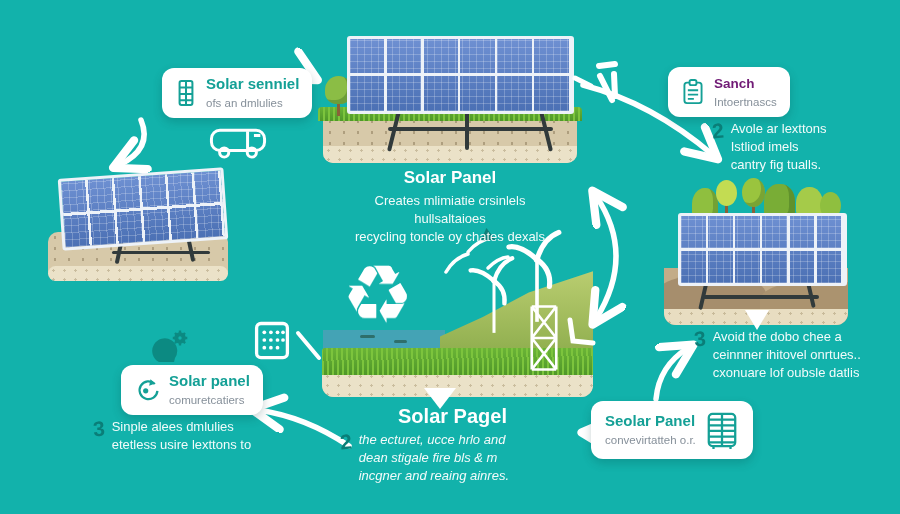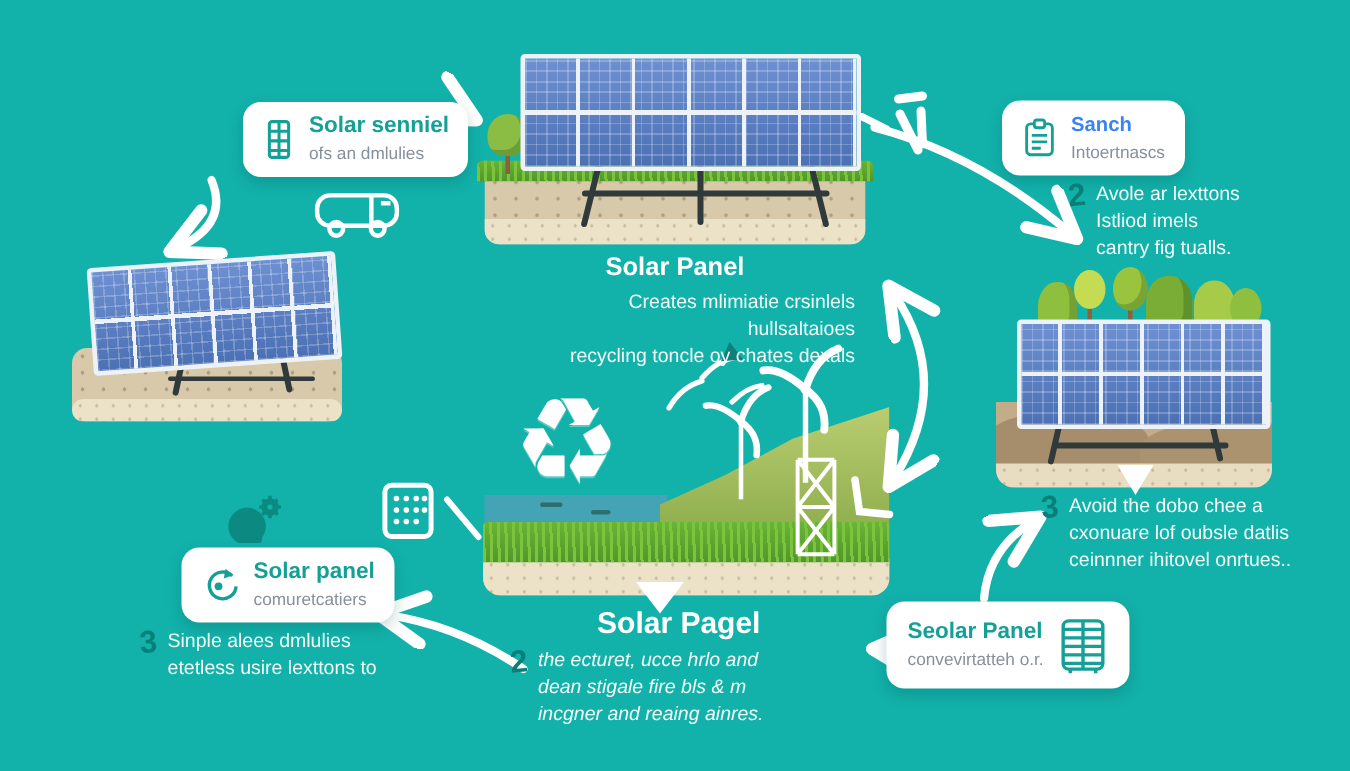--- a/index.html
+++ b/index.html
@@ -5,21 +5,21 @@
   html,body{margin:0;padding:0;background:#0e9d97;}
   .stage{position:relative;width:900px;height:514px;background:#12b2ab;overflow:hidden;
          font-family:"Liberation Sans",sans-serif;}
   .abs{position:absolute;}
 
   
   .card{position:absolute;background:#ffffff;border-radius:12px;z-index:30;
         box-shadow:0 4px 10px rgba(5,60,58,.22);display:flex;align-items:center;gap:9px;padding:7px 13px;}
   .card .ct{color:#14a096;font-weight:bold;font-size:15px;line-height:1.15;white-space:nowrap;}
   .card .cs{color:#86909a;font-size:11.5px;line-height:1.15;white-space:nowrap;}
-  .card.small .ct{font-size:13.5px;color:#3b82f6;}
+  .card.small .ct{font-size:13.5px;color:#701a75;}
   .cicon{flex:0 0 auto;display:flex;align-items:center;justify-content:center;}
 
   
   .note{position:absolute;z-index:30;display:flex;gap:7px;align-items:flex-start;}
   .num{font-weight:bold;color:#0a7e78;font-size:21px;line-height:1;transform:rotate(-5deg);}
   .nlines span{display:block;color:#f2fbfa;font-size:13px;line-height:1.4;}
   .ctitle{color:#ffffff;font-weight:bold;font-size:17px;text-align:center;display:block;}
 
   
   .array{position:absolute;border:3px solid #edf2f8;border-radius:3px;z-index:6;
@@ -249,42 +249,42 @@
     <span class="cicon">
       <svg width="34" height="40" viewBox="0 0 36 42" fill="none" stroke="#14a096" stroke-width="2.4">
         <rect x="4" y="4" width="28" height="34" rx="4"></rect>
           <path d="M18,4 V38 M4,10 h28 M4,16 h28 M4,22 h28 M4,28 h28 M4,34 h28 M9,38 v3 M27,38 v3"></path>
       </svg>
       </span>
   </div>
 
   <div class="abs" style="left:330px;top:168px;width:240px;text-align:center;z-index:30;">
     <span class="ctitle">Solar Panel</span>
-    <span class="nlines" style="display:block;margin-top:4px;font-size:13.5px;text-align:right;">
+    <span class="nlines" style="display:block;margin-top:4px;font-size:13.5px;">
       <span>Creates mlimiatie crsinlels</span>
       <span>hullsaltaioes</span>
       <span>recycling toncle oy chates dexals</span>
     </span>
   </div>
 
   <div class="note" style="left:712px;top:120px;">
     <span class="num">2</span>
     <span class="nlines">
       <span>Avole ar lexttons</span>
       <span>Istliod imels</span>
       <span>cantry fig tualls.</span>
     </span>
   </div>
 
   <div class="note" style="left:694px;top:328px;">
     <span class="num">3</span>
     <span class="nlines">
       <span>Avoid the dobo chee a</span>
+      <span>ceinnner ihitovel onrtues..</span>
       <span>cxonuare lof oubsle datlis</span>
-      <span>ceinnner ihitovel onrtues..</span>
     </span>
   </div>
 
   <div class="note" style="left:93px;top:418px;">
     <span class="num">3</span>
     <span class="nlines">
       <span>Sinple alees dmlulies</span>
       <span>etetless usire lexttons to</span>
     </span>
   </div>

